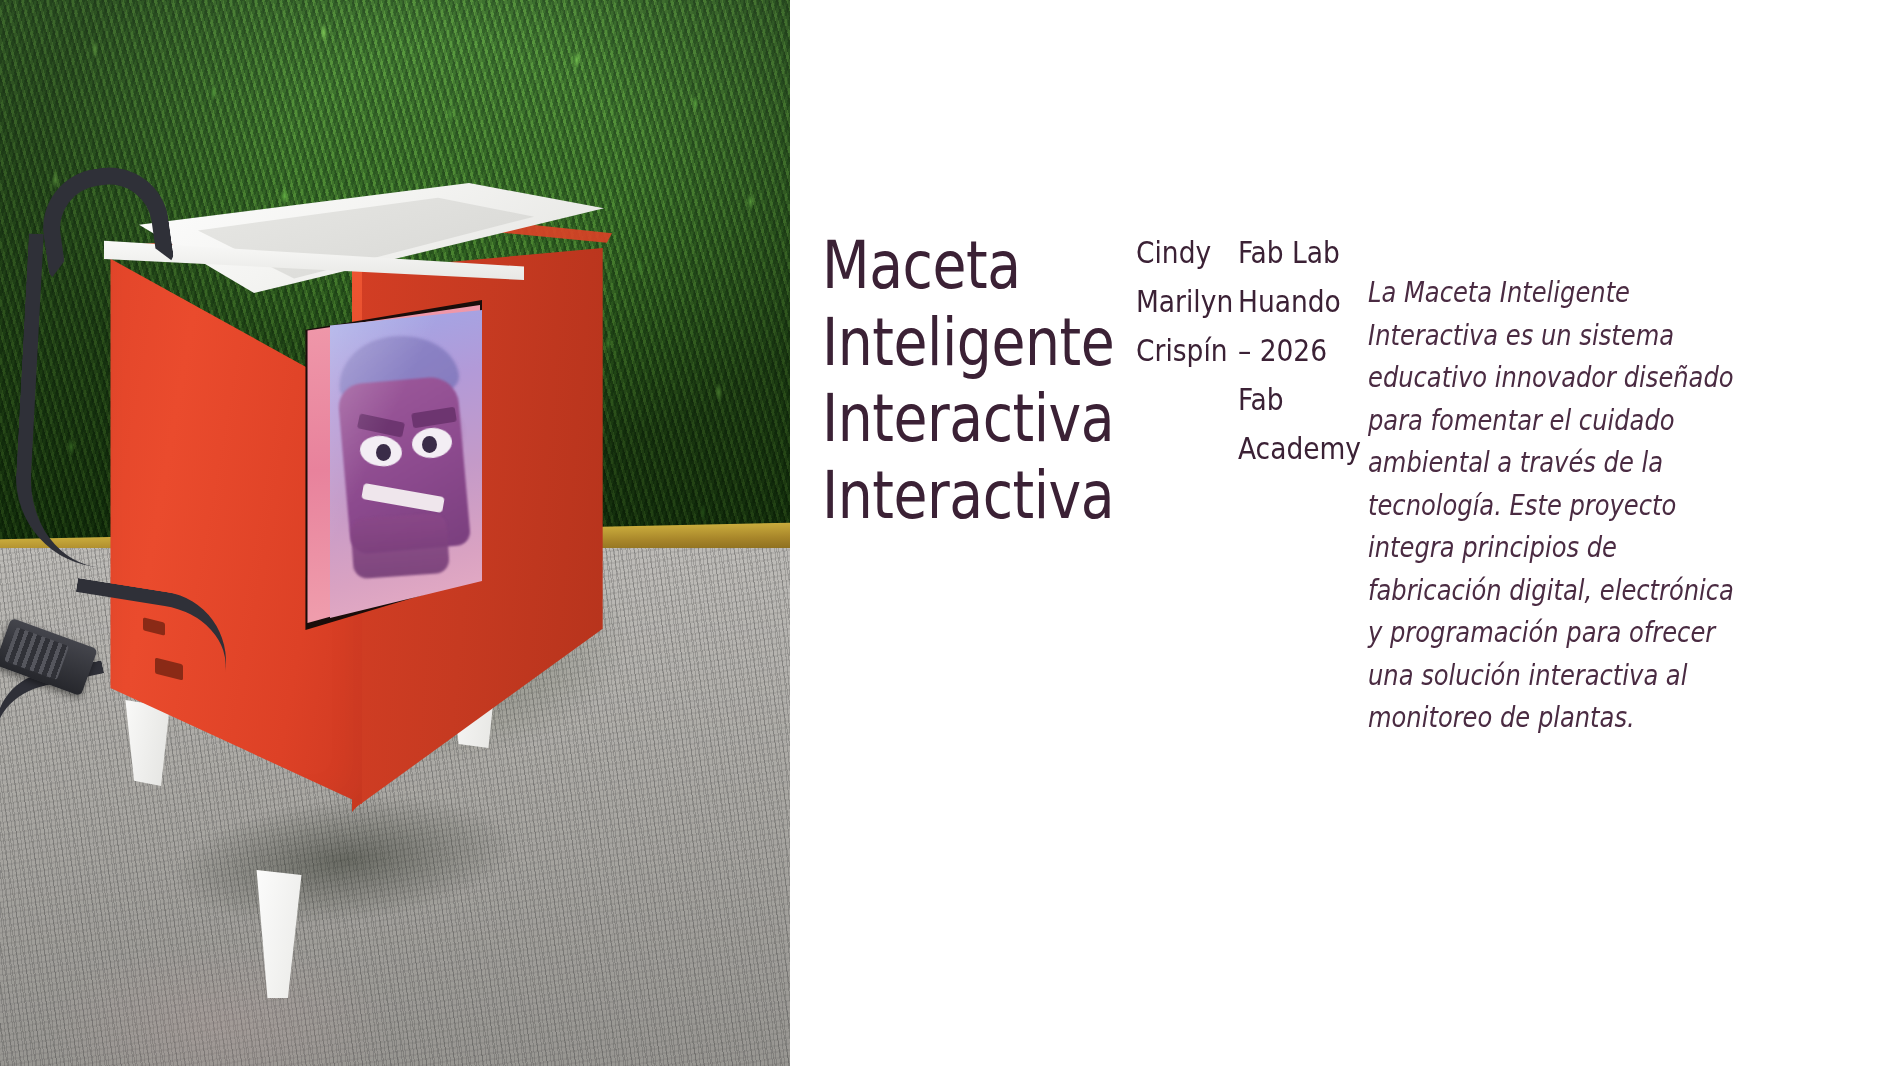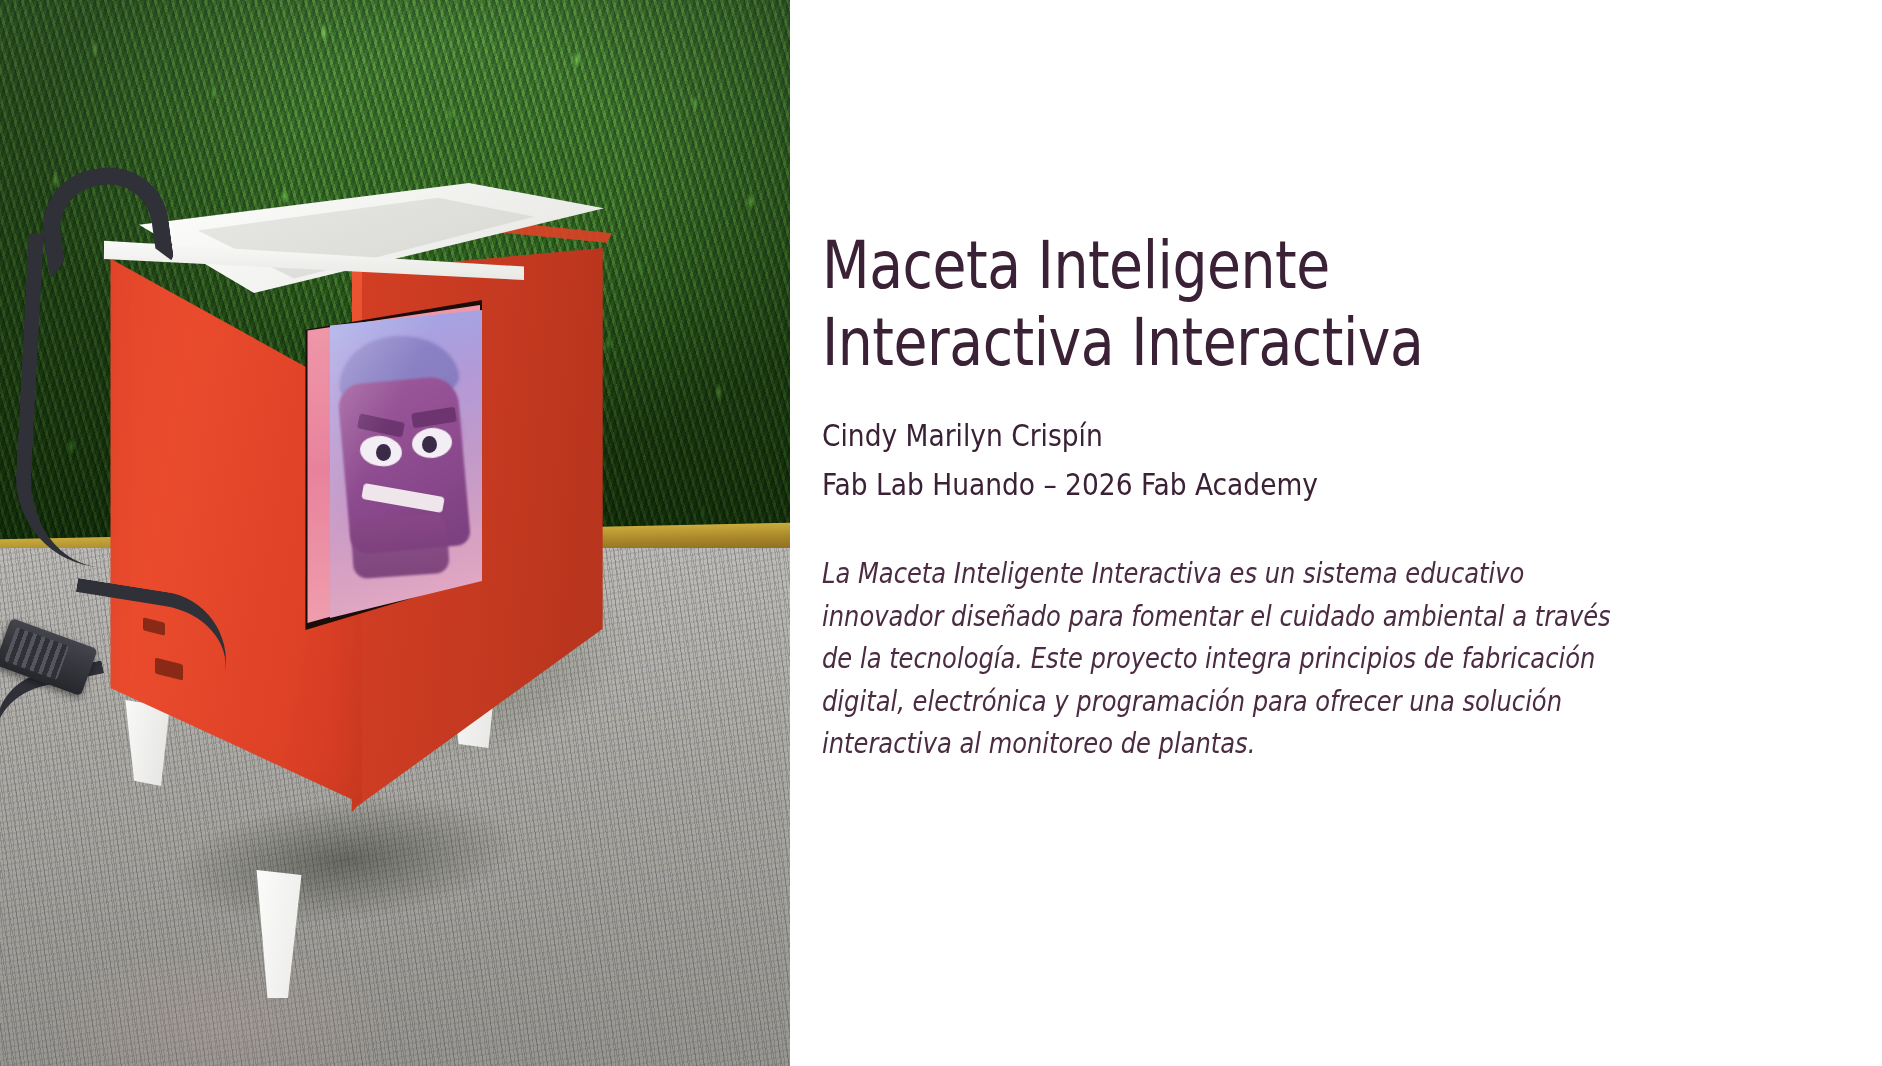--- a/index.html
+++ b/index.html
@@ -273,21 +273,21 @@
   .cable-tail {
     position:absolute; left:-10px; top:672px; width:120px; height:70px;
     border-top:13px solid #2f3038;
     border-radius:60px 0 0 0; transform:rotate(-12deg);
   }
 
   
   .content {
     flex:1 1 auto;
     padding:0 110px 0 32px;
-    display:flex; flex-direction:column; justify-content:flex-start;
+    display:flex; flex-direction:row; justify-content:flex-start;
     padding-top:228px;
   }
   .title {
     font-family:"Liberation Sans Narrow","DejaVu Sans Condensed","Liberation Sans", sans-serif;
     font-size:66px;
     font-weight:400;
     line-height:1.16;
     letter-spacing:-.5px;
     color:#3b2135;
     max-width:760px;

